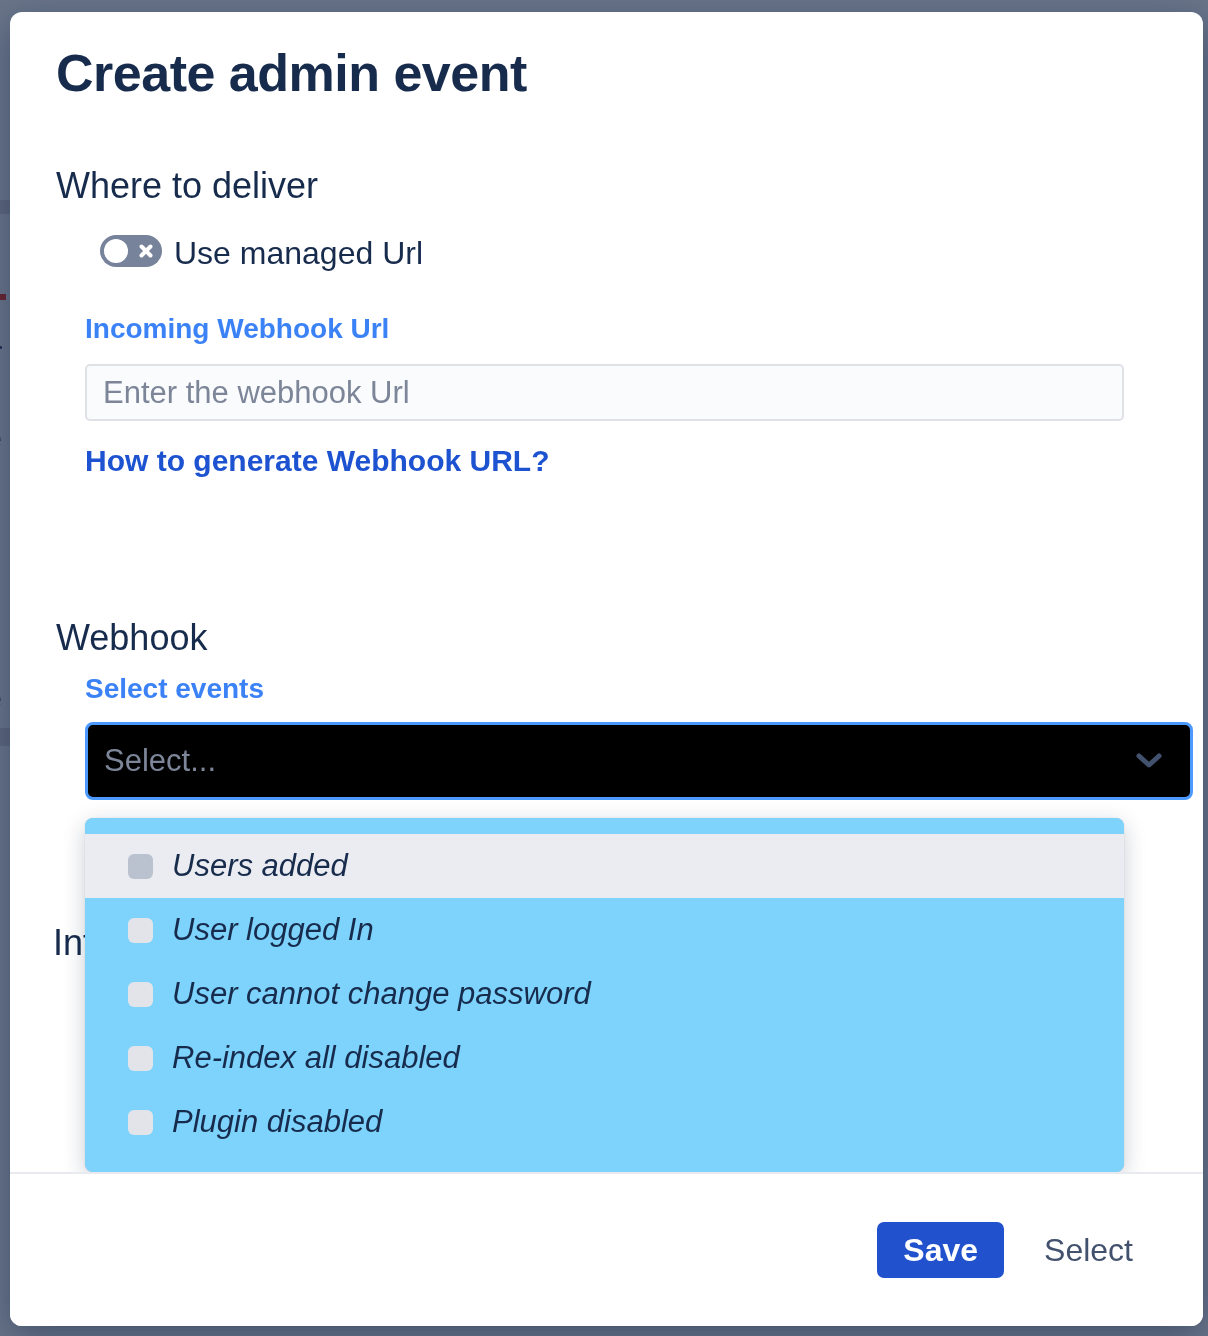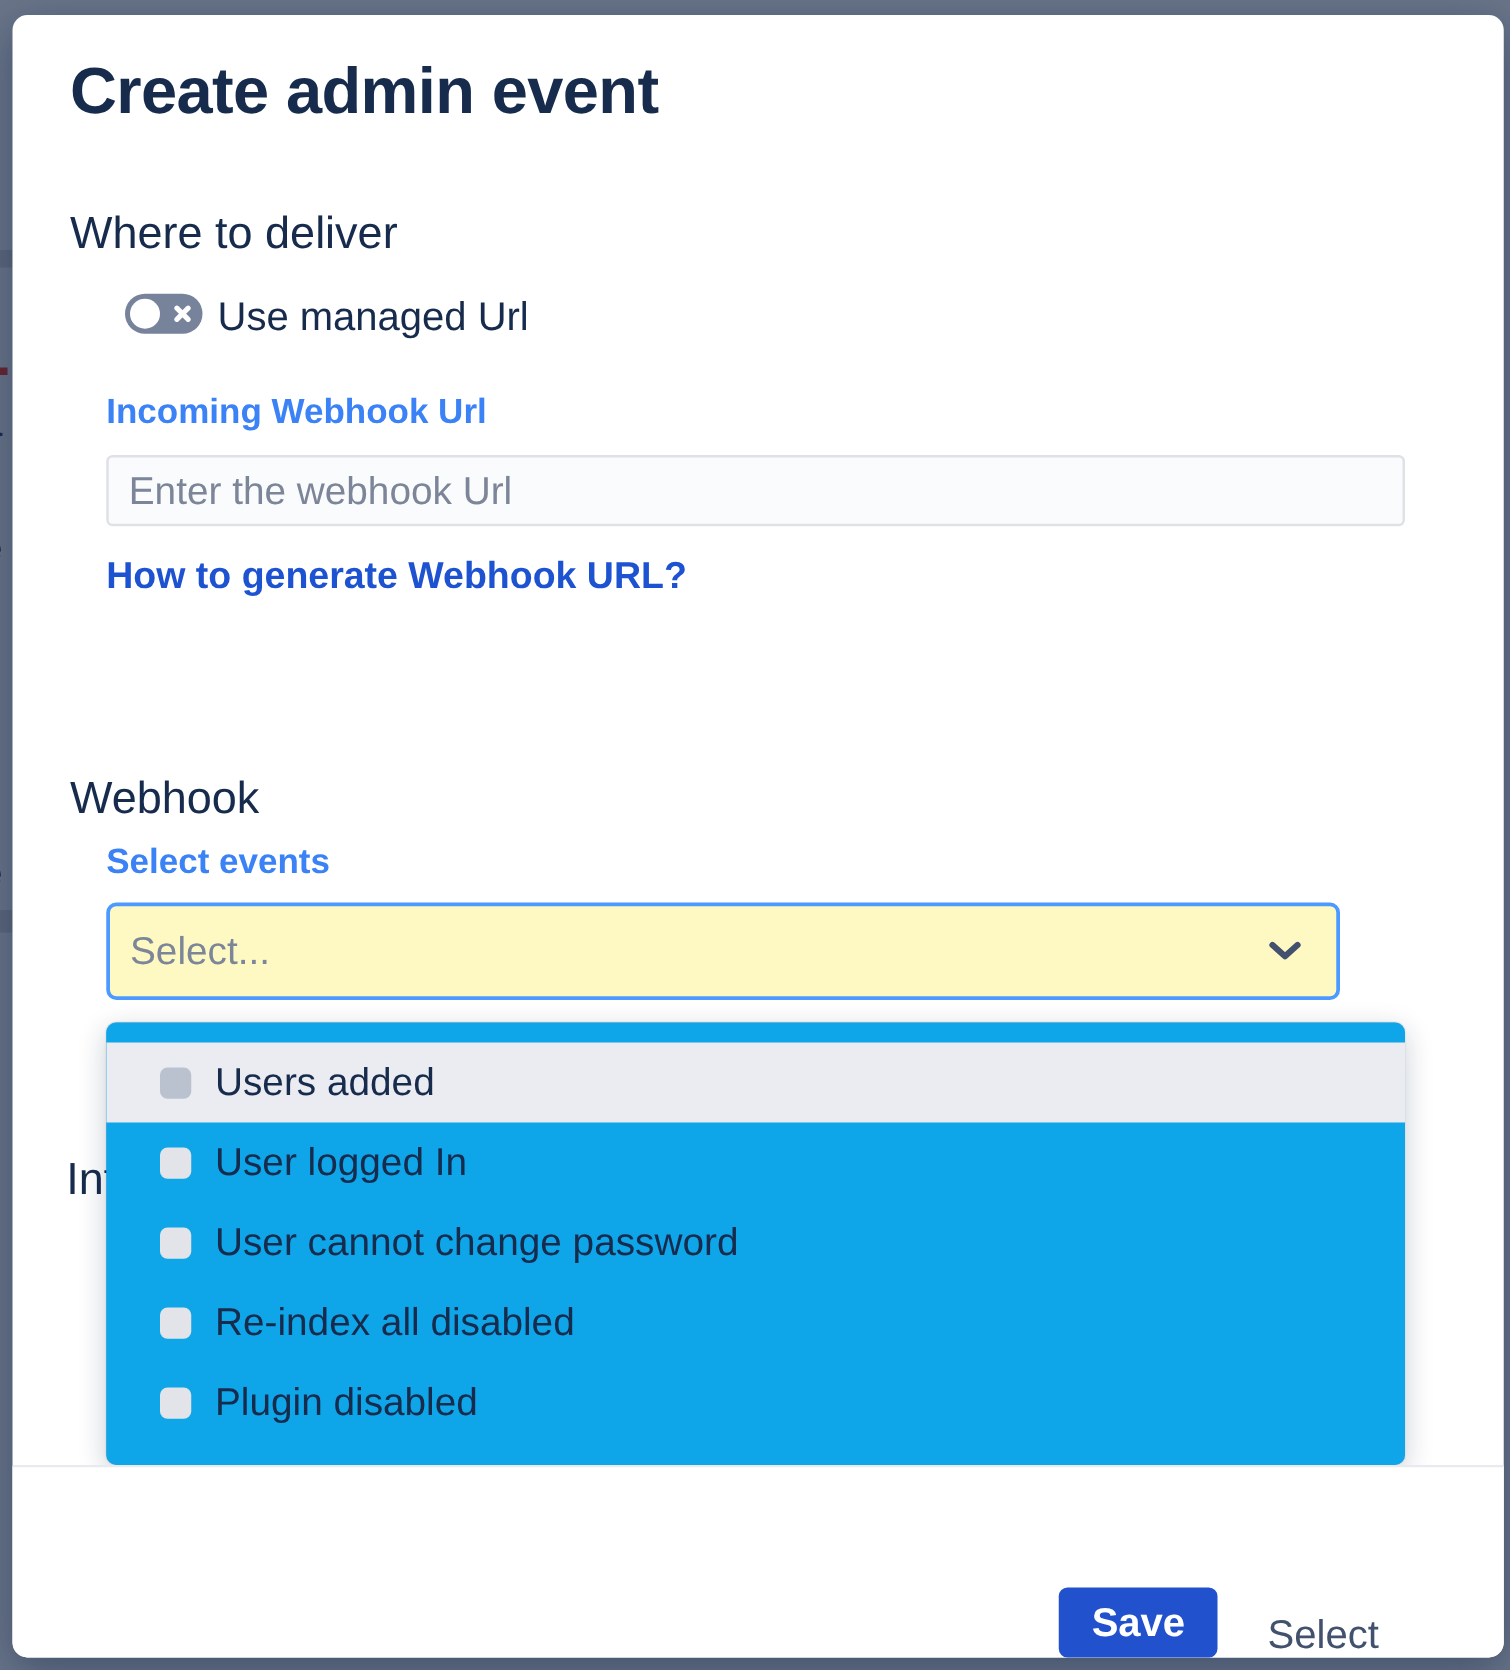--- a/index.html
+++ b/index.html
@@ -38,43 +38,43 @@
   .webhook-input {
     position:absolute; left:75px; top:352px; width:1039px; height:57px;
     background:#FAFBFC; border:2px solid #DFE1E6; border-radius:5px;
     font-family:inherit; font-size:31px; color:#172B4D; padding:0 16px; outline:none;
   }
   .webhook-input::placeholder { color:#7C8698; opacity:1; }
 
   .help-link { position:absolute; left:75px; top:432px; font-size:30px; font-weight:700; color:#1D52D1; text-decoration:none; cursor:pointer; }
 
   .events-select {
-    position:absolute; left:75px; top:710px; width:987px; height:78px;
-    background:#fef9c3; border:3px solid #4C9AFF; border-radius:8px;
+    position:absolute; left:75px; top:710px; width:1108px; height:78px;
+    background:#000000; border:3px solid #4C9AFF; border-radius:8px;
     display:flex; align-items:center; padding:0 16px; cursor:pointer;
   }
   .select-placeholder { font-size:31px; color:#7C8698; flex:1; }
   .chevron { width:26px; height:16px; margin-right:12px; flex:0 0 auto; }
 
   .dropdown-menu {
     position:absolute; left:75px; top:806px; width:1039px; height:354px;
-    background:#0ea5e9; border-radius:8px;
+    background:#7dd3fc; border-radius:8px;
     box-shadow:0 6px 22px rgba(9,30,66,.22), 0 0 1px rgba(9,30,66,.25);
-    z-index:2; padding-top:16px; overflow:hidden;
+    z-index:2; padding-top:16px; overflow:hidden;font-style:italic;
   }
   .option-row { height:64px; display:flex; align-items:center; padding-left:43px; gap:19px; cursor:pointer; }
   .option-row.highlighted { background:#EAECF1; }
   .option-checkbox { width:25px; height:25px; border-radius:6px; background:#E2E4EA; flex:0 0 auto; }
   .option-row.highlighted .option-checkbox { background:#BBC2CF; }
   .option-label { font-size:31px; color:#172B4D; }
 
   .dialog-footer {
     position:absolute; left:0; top:1160px; width:100%; height:154px;
     background:#FFFFFF; border-top:2px solid #E8EAF0; border-radius:0 0 12px 12px;
-    display:flex; align-items:flex-end; justify-content:flex-end; gap:40px; padding-right:100px;
+    display:flex; align-items:center; justify-content:flex-end; gap:40px; padding-right:70px;
     z-index:3;
   }
   .save-button {
     min-width:108px; height:56px; padding:0 26px; background:#2151CC; color:#FFFFFF;
     border:none; border-radius:7px; font-family:inherit; font-size:32px; font-weight:600; cursor:pointer;
   }
   .cancel-button {
     background:none; border:none; font-family:inherit; font-size:32px; font-weight:500; color:#42526E; cursor:pointer;
   }
 </style>

